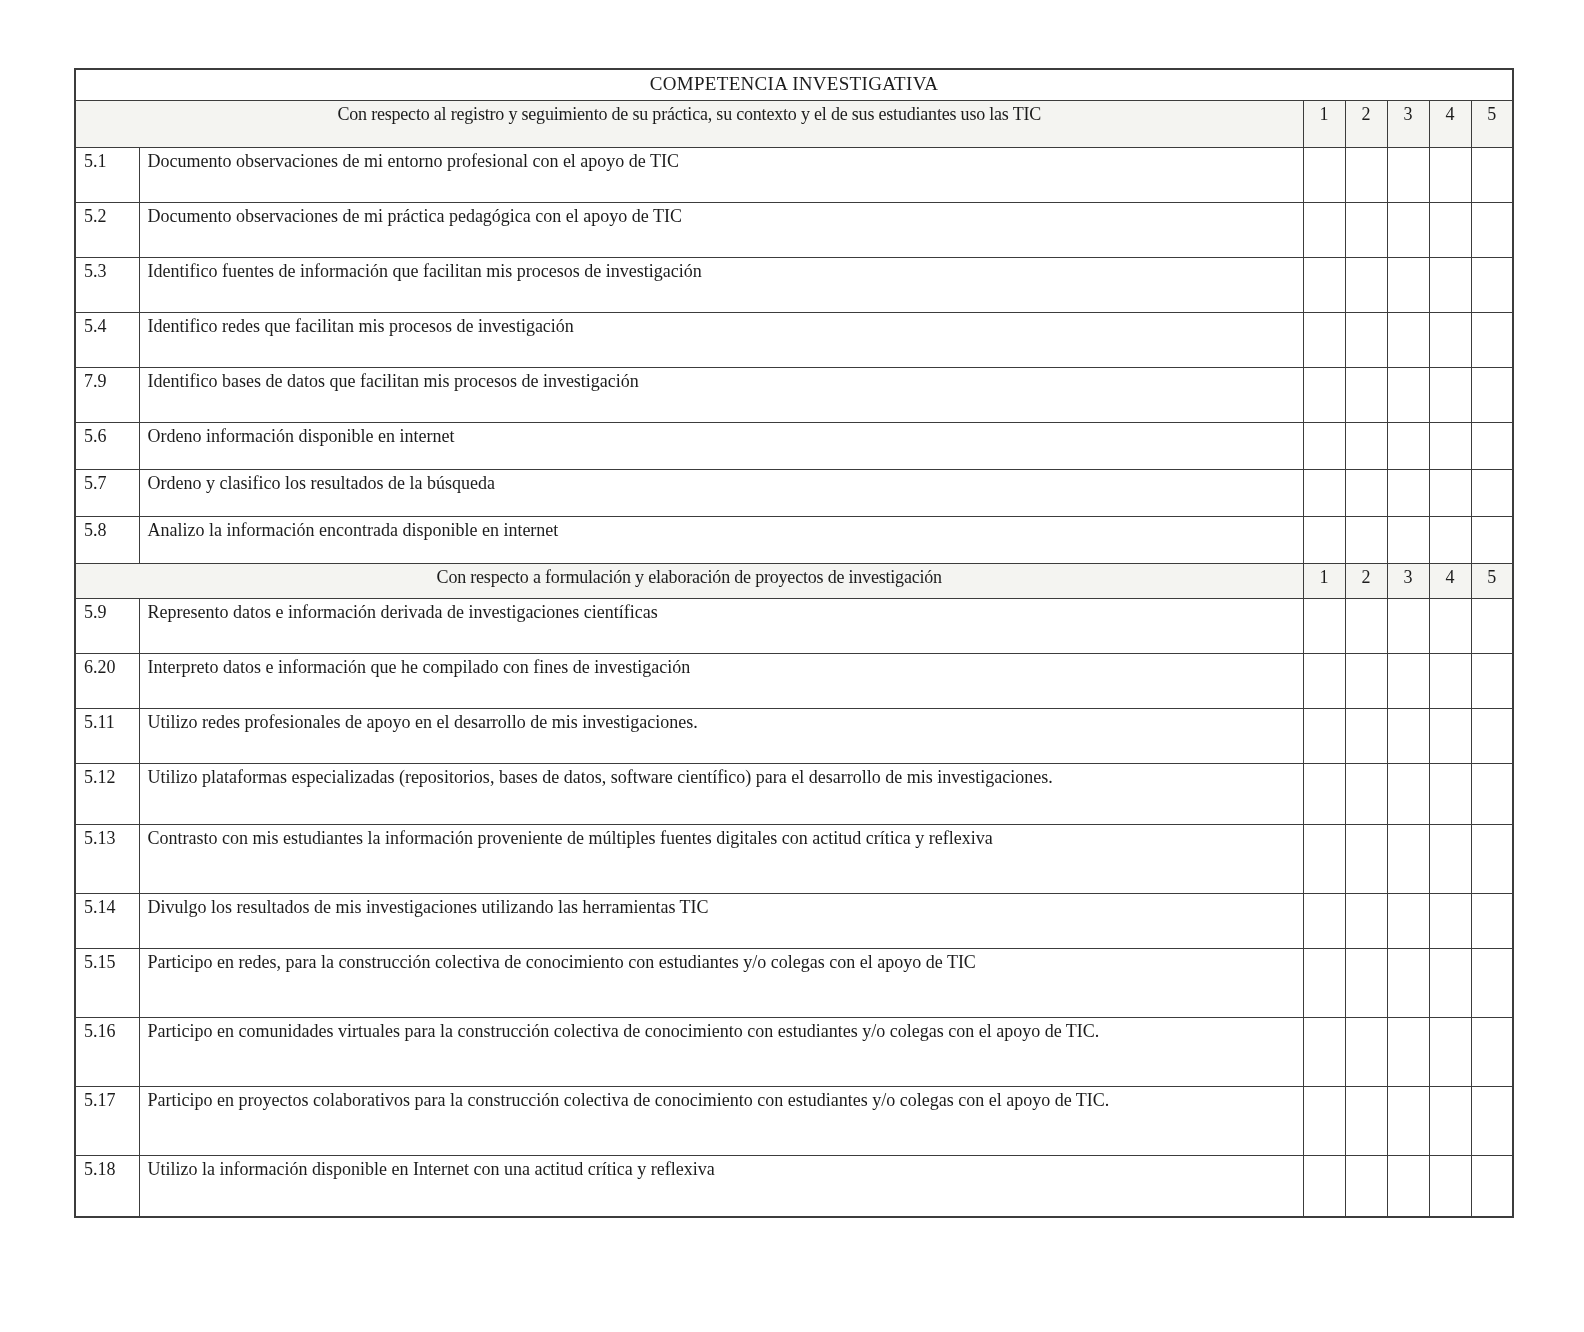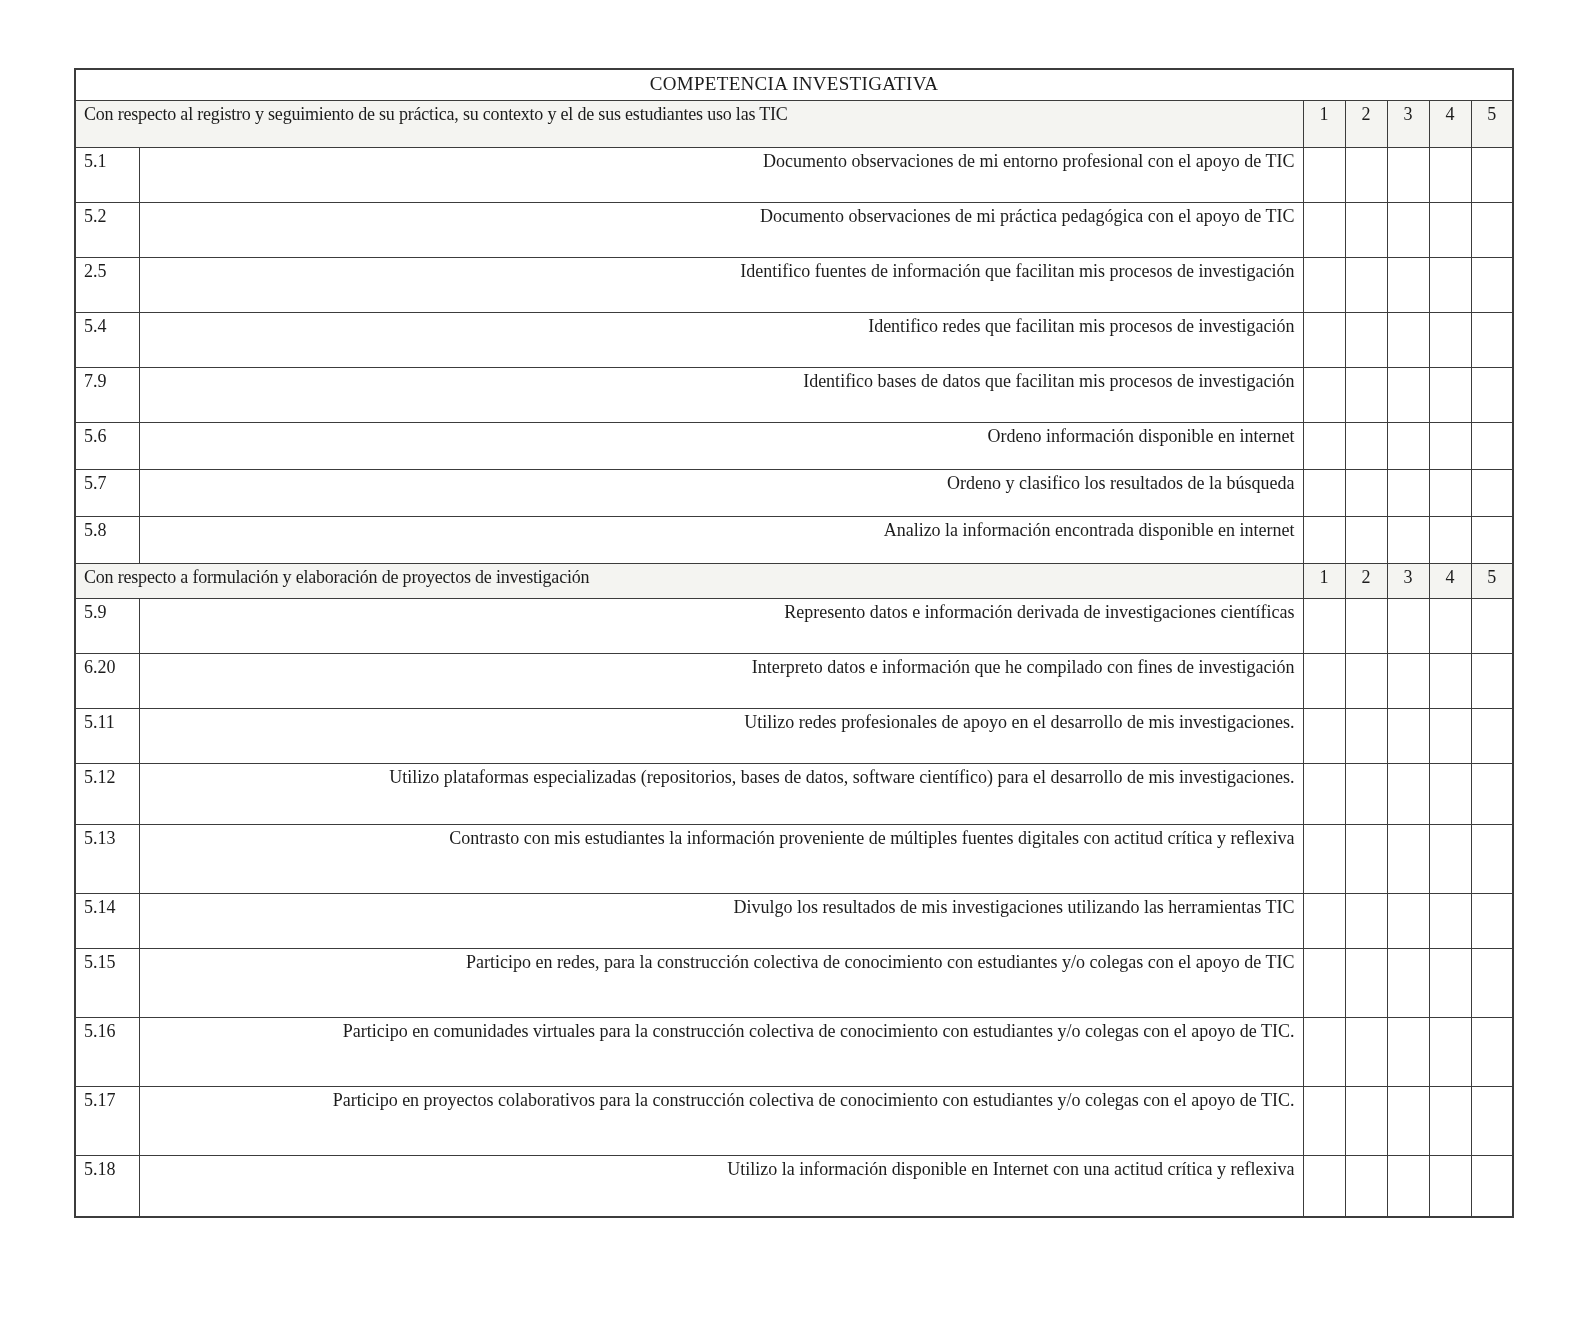--- a/index.html
+++ b/index.html
@@ -46,37 +46,37 @@
     padding-top: 3px;
     letter-spacing: 0.3px;
   }
   tr.section-row td {
     background: #f4f4f1;
   }
   td.section-text {
     height: 40px;
     padding-left: 6px;
     letter-spacing: -0.2px;
+    text-align: center;
   }
   tr.section-row.compact td.section-text {
     height: 28px;
     margin-left: 25px;
   }
   td.scale-cell {
     text-align: center;
     padding-left: 2px;
     padding-right: 2px;
   }
   td.num-cell {
     padding-left: 2px;
     padding-right: 2px;
   }
   td.text-cell {
     padding-left: 10px;
-    text-align: right;
   }
   td.rating-cell {
     padding: 0;
   }
   tr.item-row.h50 td { height: 48px; }
   tr.item-row.h42 td { height: 40px; }
   tr.item-row.h56 td { height: 54px; }
   tr.item-row.h64 td { height: 62px; }
 </style>
 </head>
@@ -118,21 +118,21 @@
         <tr class="item-row h50">
           <td class="num-cell">5.2</td>
           <td class="text-cell">Documento observaciones de mi práctica pedagógica con el apoyo de TIC</td>
           <td class="rating-cell"></td>
           <td class="rating-cell"></td>
           <td class="rating-cell"></td>
           <td class="rating-cell"></td>
           <td class="rating-cell"></td>
         </tr>
         <tr class="item-row h50">
-          <td class="num-cell">2.5</td>
+          <td class="num-cell">5.3</td>
           <td class="text-cell">Identifico fuentes de información que facilitan mis procesos de investigación</td>
           <td class="rating-cell"></td>
           <td class="rating-cell"></td>
           <td class="rating-cell"></td>
           <td class="rating-cell"></td>
           <td class="rating-cell"></td>
         </tr>
         <tr class="item-row h50">
           <td class="num-cell">5.4</td>
           <td class="text-cell">Identifico redes que facilitan mis procesos de investigación</td>

